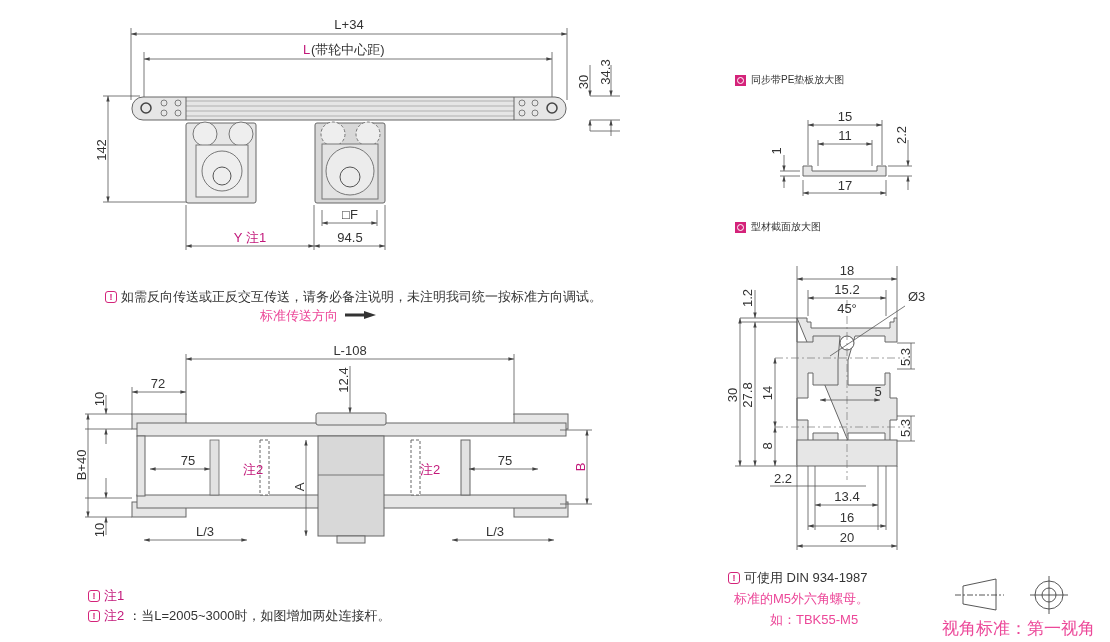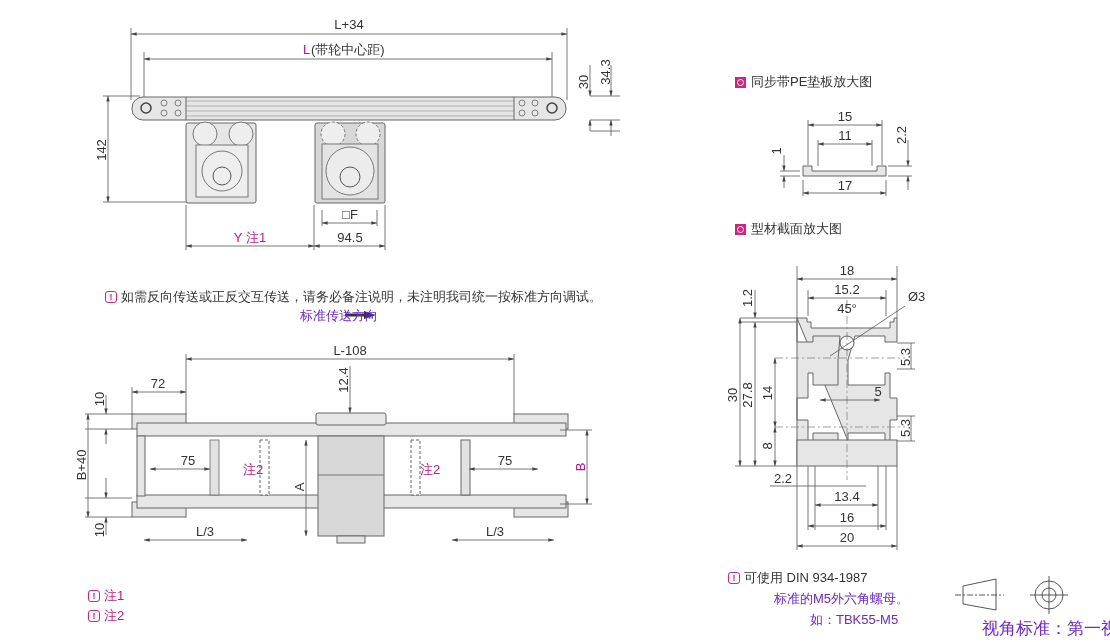--- a/index.html
+++ b/index.html
@@ -4,22 +4,22 @@
 <style>
   html,body{margin:0;padding:0;background:#fff;}
   body{width:1110px;height:642px;position:relative;overflow:hidden;font-family:"Liberation Sans","DejaVu Sans",sans-serif;color:#333;}
   svg{position:absolute;left:0;top:0;}
   .dim{font-size:13px;fill:#333;font-family:"Liberation Sans","DejaVu Sans",sans-serif;}
   .mag{fill:#c2187a;}
   .ln{stroke:#555;stroke-width:0.8;fill:none;}
   .part{fill:#e6e6e6;stroke:#666;stroke-width:1;}
   .part2{fill:#d8d8d8;stroke:#666;stroke-width:1;}
   .cl{stroke:#777;stroke-width:0.7;stroke-dasharray:8 3 2 3;fill:none;}
-  .txt{position:absolute;font-size:13px;color:#6d28d9;white-space:nowrap;margin-left:40px;}
-  .hdr{position:absolute;font-size:13px;color:#333;display:flex;align-items:center;gap:5px;white-space:nowrap;}
+  .txt{position:absolute;font-size:13px;color:#ec4899;white-space:nowrap;}
+  .hdr{position:absolute;font-size:10px;color:#333;display:flex;align-items:center;gap:5px;white-space:nowrap;}
   .sq{display:inline-block;width:11px;height:11px;background:#d4237a;position:relative;}
   .sq::after{content:"";position:absolute;left:2px;top:2px;width:5px;height:5px;border:1px solid #fff;border-radius:50%;}
   .warn{display:inline-block;width:10px;height:10px;border:1.5px solid #d4237a;border-radius:3px;color:#d4237a;font-size:9px;line-height:10px;text-align:center;font-weight:bold;}
   .note{position:absolute;font-size:13px;display:flex;align-items:center;gap:4px;white-space:nowrap;}
   .note .k{color:#c2187a;}
 </style>
 </head>
 <body>
 
 <svg width="1110" height="642">
@@ -291,20 +291,21 @@
   <span>型材截面放大图</span>
 </div>
 
 <div class="note" style="left:88px;top:587px;">
   <span class="warn">!</span>
   <span class="k">注1</span>
 </div>
 <div class="note" style="left:88px;top:607px;">
   <span class="warn">!</span>
   <span class="k">注2</span>
+    <span>：当L=2005~3000时，如图增加两处连接杆。</span>
 </div>
 
 <div class="note" style="left:728px;top:569px;">
   <span class="warn">!</span>
   <span>可使用 DIN 934-1987</span>
 </div>
 <div class="txt" style="left:734px;top:590px;">标准的M5外六角螺母。</div>
 <div class="txt" style="left:770px;top:611px;">如：TBK55-M5</div>
 <div class="txt" style="left:942px;top:617px;font-size:17px;">视角标准：第一视角</div>
 

